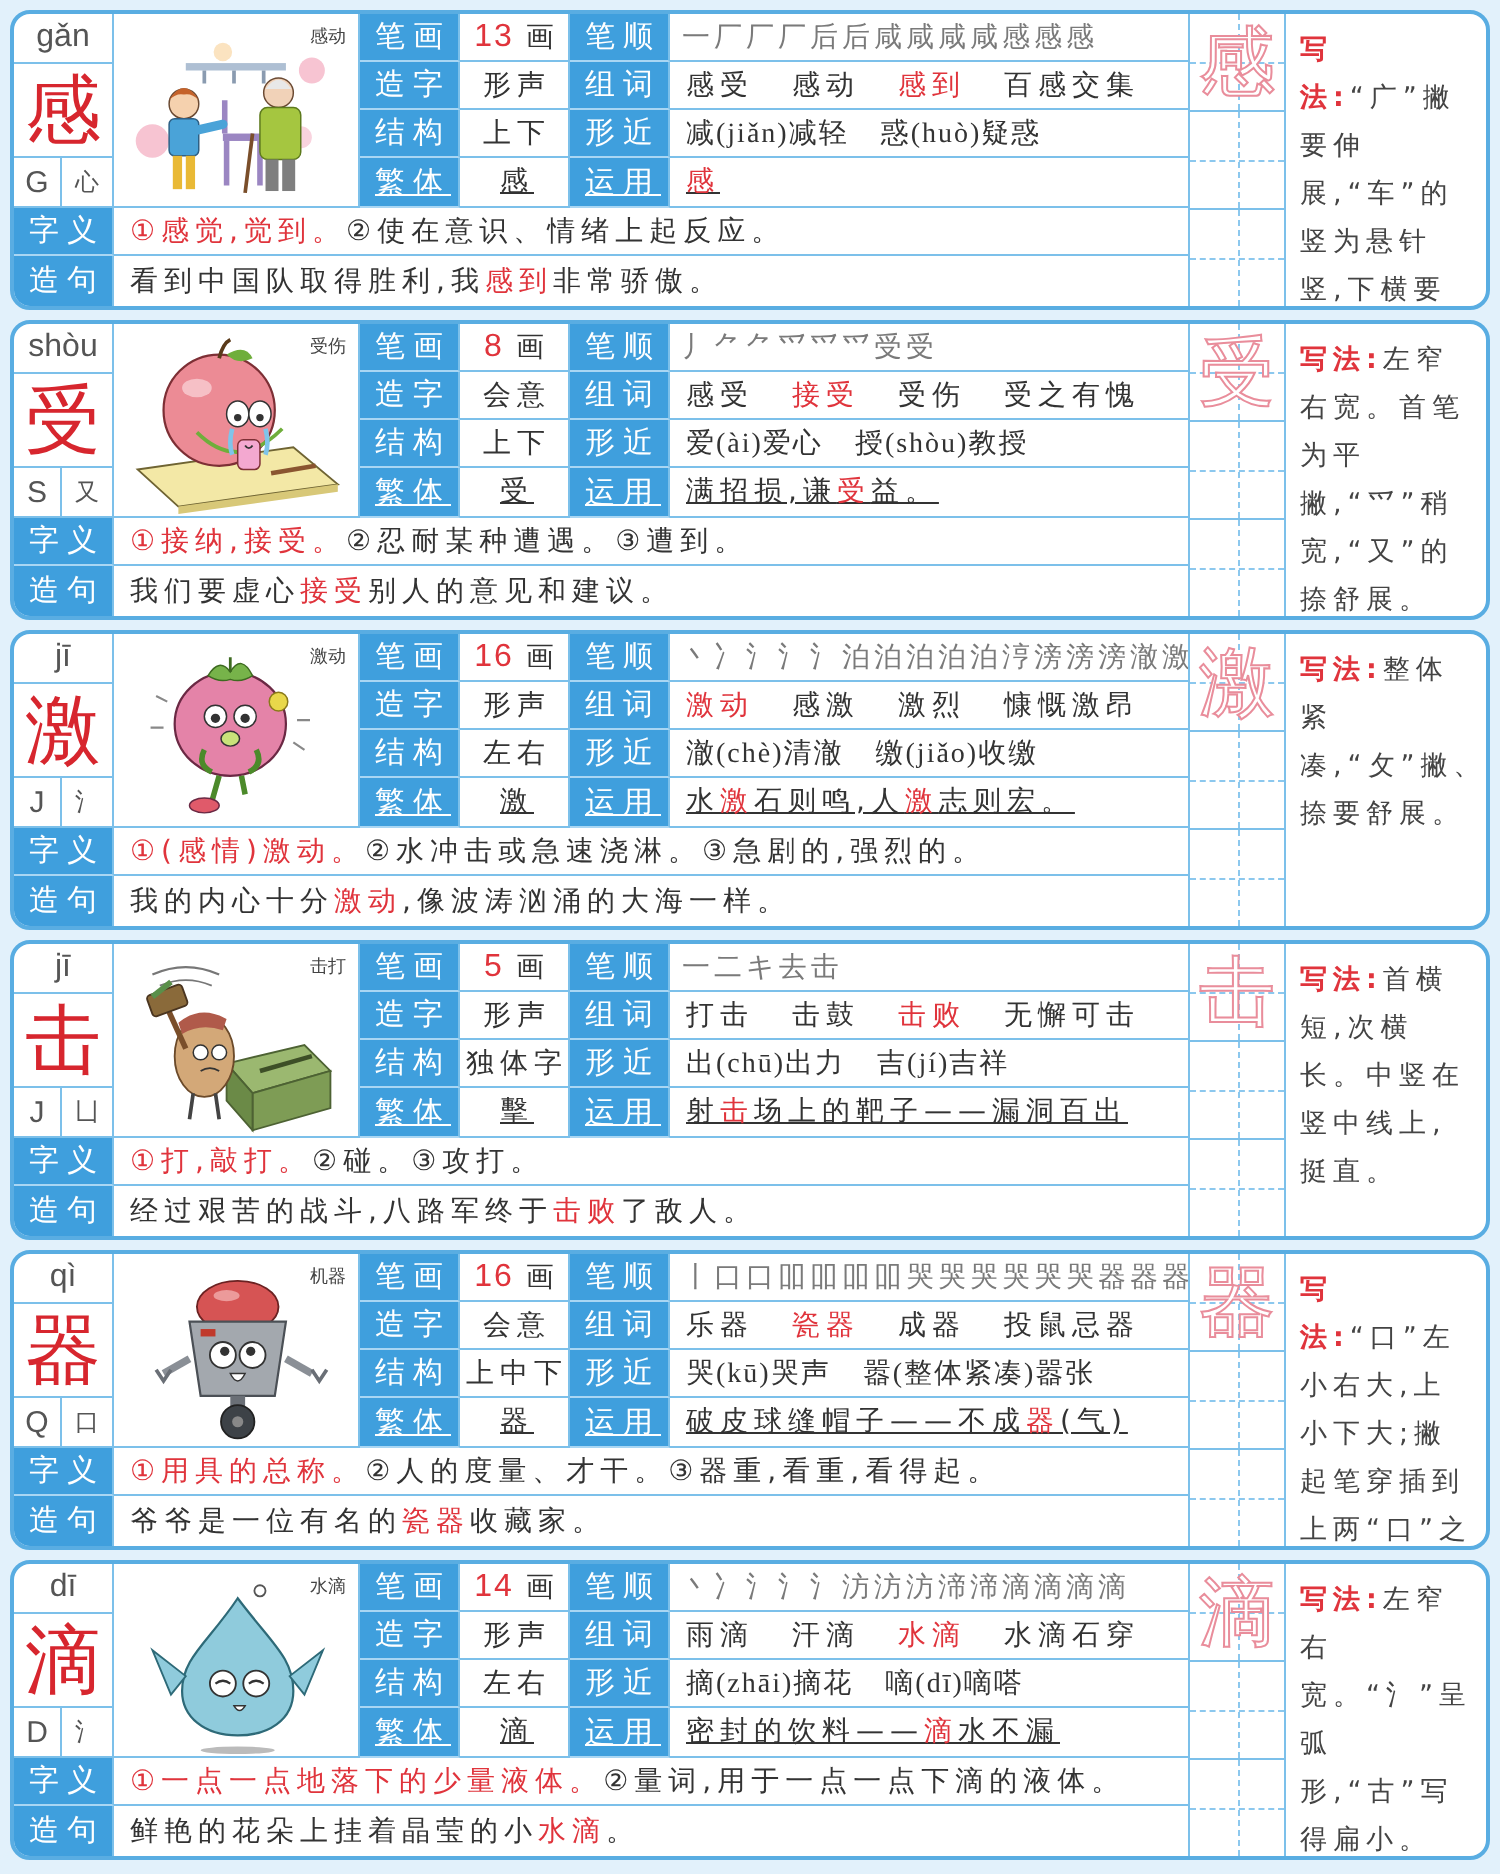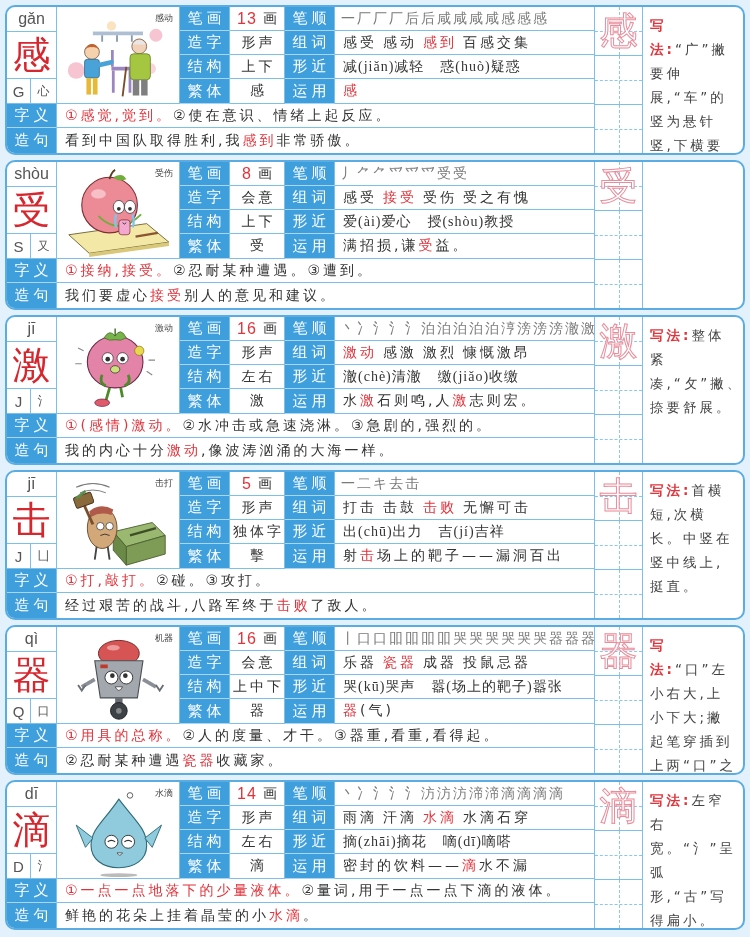--- a/index.html
+++ b/index.html
@@ -32,27 +32,27 @@
   .illus-label{position:absolute;right:6px;top:5px;font-size:9px;color:#444;z-index:2;}
   .illus-svg{position:absolute;left:4px;top:6px;width:112px;height:89px;}
 
   
   .lbl{background:var(--accent-blue);color:#fff;justify-content:center;font-size:15px;letter-spacing:4px;padding-left:4px;border-bottom:1px solid #a9d6f3;}
   .val{padding-left:8px;font-size:14px;letter-spacing:3px;}
   .center{justify-content:center;padding-left:3px;}
   .x1{left:173px;width:50px;} .x2{left:223px;width:55px;}
   .x3{left:278px;width:50px;} .x4{left:328px;width:260px;}
   .y1{top:0;height:24px;} .y2{top:24px;height:24px;}
-  .y3{top:48px;height:24px;font-family:Liberation Serif, serif;} .y4{top:72px;height:25px;}
+  .y3{top:48px;height:24px;font-family:Liberation Serif, serif;} .y4{top:72px;height:25px;text-decoration:underline;}
   .ym{top:97px;height:24px;} .ys{top:121px;height:25px;border-bottom:none;}
   .xl{left:0;width:50px;} .xf{left:50px;width:538px;}
 
   .num{color:var(--highlight-red);font-family:"Liberation Sans",sans-serif;font-size:16px;letter-spacing:1px;margin-right:6px;}
   .strokes{gap:2px;letter-spacing:0;padding-left:6px;font-size:14px;color:#7a7a7a;}
-  .words{gap:6px;}
+  .words{gap:19px;}
   .similar{gap:16px;letter-spacing:1px;}
   .seg.hl{color:var(--highlight-red);}
 
   
   .c-practice{left:588px;top:0;width:48px;height:146px;flex-direction:column;align-items:stretch;border-bottom:none;}
   .pcell{position:relative;flex:1;border-bottom:1px solid var(--grid-line);}
   .pcell:last-child{border-bottom:none;}
   .pcell::before{content:"";position:absolute;left:0;right:0;top:50%;border-top:1px dashed #8cc8ee;}
   .pcell::after{content:"";position:absolute;top:0;bottom:0;left:50%;border-left:1px dashed #8cc8ee;}
   .trace{position:absolute;left:0;top:0;right:0;bottom:0;display:flex;align-items:center;justify-content:center;font-family:"DejaVu Serif",serif;font-size:38px;color:#fff;-webkit-text-stroke:1px var(--trace-pink);z-index:1;}
@@ -333,20 +333,23 @@
       </div>
 
     <div class="cell c-practice">
       <div class="pcell">
         <span class="trace">受</span>
       </div>
       <div class="pcell"></div>
       <div class="pcell"></div>
     </div>
 
+    <div class="cell c-notes">
+      <span class="wlabel">写法:</span><span>左窄右宽。首笔为平撇,“爫”稍宽,“又”的捺舒展。</span>
+    </div>
   </section>
 
   <section class="entry">
 
     <div class="cell c-pinyin">jī</div>
     <div class="cell c-char">激</div>
     <div class="cell c-init">
       <span class="init">J</span>
       <span class="rad">氵</span>
     </div>
@@ -570,40 +573,41 @@
         <span class="seg hl">瓷器</span>
         <span class="seg">成器</span>
         <span class="seg">投鼠忌器</span>
       </div>
 
     <div class="cell lbl x1 y3">结构</div>
     <div class="cell val center x2 y3">上中下</div>
     <div class="cell lbl x3 y3">形近</div>
     <div class="cell val similar x4 y3">
         <span class="seg">哭(kū)哭声</span>
-        <span class="seg">嚣(场上的靶子)嚣张</span>
+        <span class="seg">嚣(整体紧凑)嚣张</span>
       </div>
 
     <div class="cell lbl x1 y4">繁体</div>
     <div class="cell val center x2 y4">器</div>
     <div class="cell lbl x3 y4">运用</div>
     <div class="cell val x4 y4">
+        <span class="seg">破皮球缝帽子——不成</span>
         <span class="seg hl">器</span>
         <span class="seg">(气)</span>
       </div>
 
     <div class="cell lbl xl ym">字义</div>
     <div class="cell val xf ym">
         <span class="seg hl">①用具的总称。</span>
         <span class="seg">②人的度量、才干。③器重,看重,看得起。</span>
       </div>
 
     <div class="cell lbl xl ys">造句</div>
     <div class="cell val xf ys">
-        <span class="seg">②忍耐某种遭遇</span>
+        <span class="seg">爷爷是一位有名的</span>
         <span class="seg hl">瓷器</span>
         <span class="seg">收藏家。</span>
       </div>
 
     <div class="cell c-practice">
       <div class="pcell">
         <span class="trace">器</span>
       </div>
       <div class="pcell"></div>
       <div class="pcell"></div>

